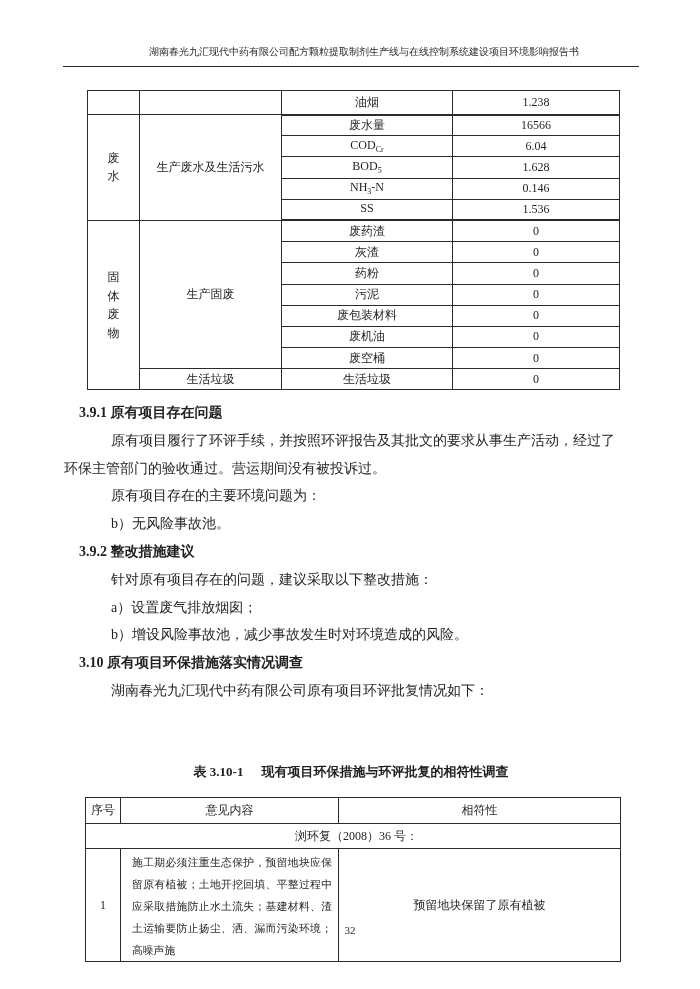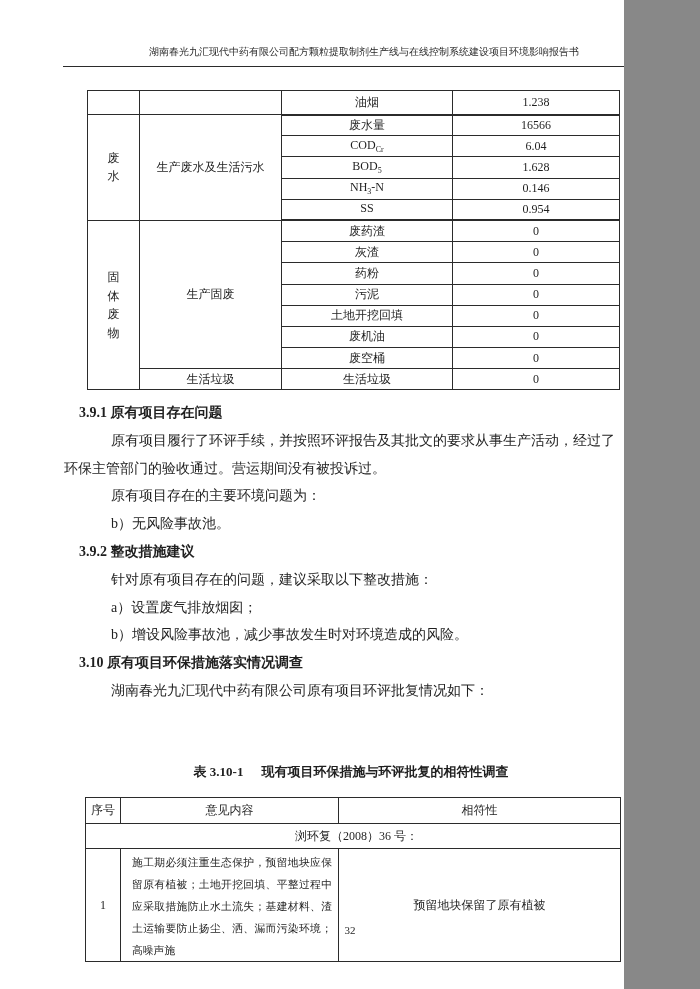--- a/index.html
+++ b/index.html
@@ -1,19 +1,19 @@
 <!DOCTYPE html>
 <html><head>
 <meta charset="utf-8">
 <style>
   * { box-sizing: border-box; margin: 0; padding: 0; }
   html,body { background:#888; }
   .page {
     position: relative;
-    width: 624px; height: 989px;
+    width: 700px; height: 989px;
     background: #ffffff;
     font-family: "Liberation Serif", "DejaVu Serif", serif;
     color: #1f1f1f;
     overflow: hidden;
   }
   
   .doc-header {
     position: absolute; top: 45px; left: 63px; width: 576px;
     font-size: 10px; text-align: center; padding-left: 26px;
     color: #2a2a2a; white-space: nowrap;
@@ -108,21 +108,21 @@
     <tr>
       <td><span>BOD</span><sub>5</sub><span></span></td>
       <td>1.628</td>
     </tr>
     <tr>
       <td><span>NH</span><sub>3</sub><span>-N</span></td>
       <td>0.146</td>
     </tr>
     <tr>
       <td class="thick-b"><span>SS</span><sub></sub><span></span></td>
-      <td class="thick-b">0.954</td>
+      <td class="thick-b">1.536</td>
     </tr>
     <tr>
       <td rowspan="8">
             <div class="vlabel">固体废物</div>
           </td>
       <td rowspan="7">生产固废</td>
       <td>废药渣</td>
       <td>0</td>
     </tr>
     <tr>
@@ -131,21 +131,21 @@
     </tr>
     <tr>
       <td>药粉</td>
       <td>0</td>
     </tr>
     <tr>
       <td>污泥</td>
       <td>0</td>
     </tr>
     <tr>
-      <td>土地开挖回填</td>
+      <td>废包装材料</td>
       <td>0</td>
     </tr>
     <tr>
       <td>废机油</td>
       <td>0</td>
     </tr>
     <tr>
       <td>废空桶</td>
       <td>0</td>
     </tr>

